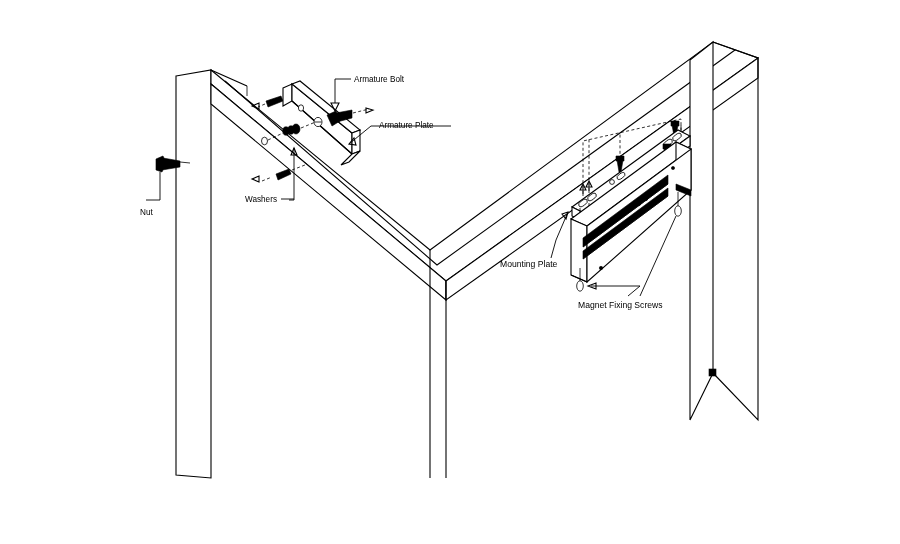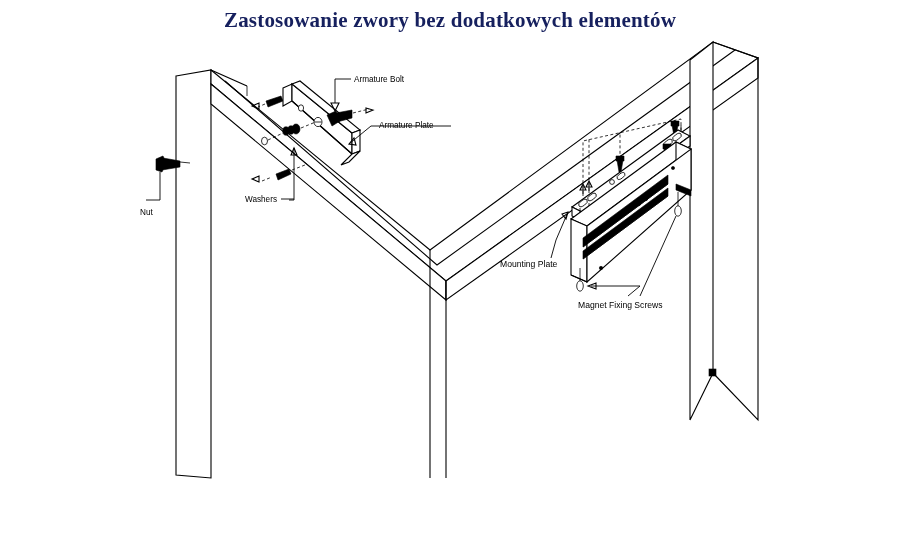--- a/index.html
+++ b/index.html
@@ -85,21 +85,20 @@
     fill: #000000;
     stroke: #000000;
     stroke-width: 0.6;
   }
 </style>
 </head>
 <body>
 
 <div id="page">
 
-  <div id="diagram-title">Zastosowanie zwory bez dodatkowych elementów</div>
 
   <svg id="canvas" width="900" height="544" viewBox="0 0 900 544">
 
     <g>
 
       <g>
         <path class="fillw" d="M176,76 L211,70 L211,478 L176,475 Z"></path>
         <path class="ln" d="M211,70 L247,86"></path>
         <path class="ln-thin" d="M247,86 L247,96"></path>
       </g>

